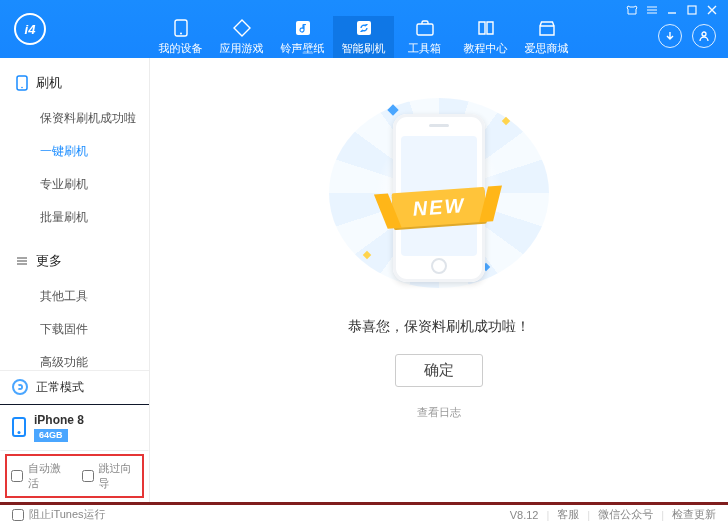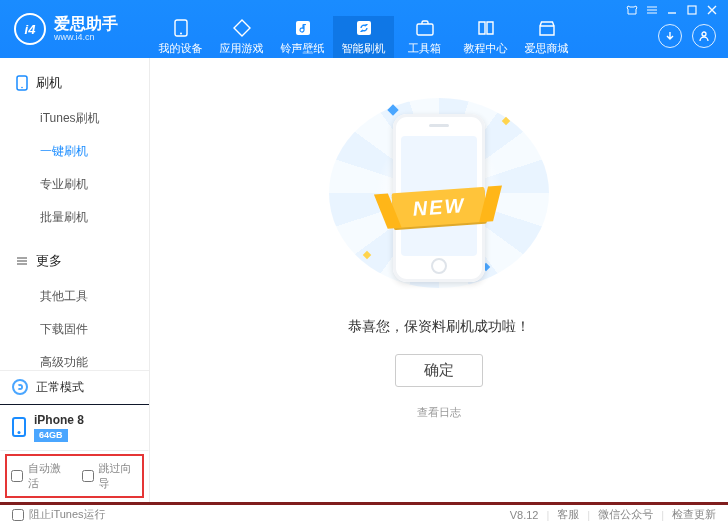--- a/index.html
+++ b/index.html
@@ -81,24 +81,20 @@
     .footer .fr .sep { color: #ddd; }
     .footer a { color: #888; cursor: pointer; }
     svg { display: block; }
   </style>
 </head>
 <body>
 
 <div class="header">
   <div class="logo-block">
     <div class="logo-circle">i4</div>
-    <div class="logo-text">
-      <div class="cn">爱思助手</div>
-      <div class="en">www.i4.cn</div>
-    </div>
   </div>
 
   <div class="navbar">
     <div class="nav-item">
       <span class="nav-ico">
         <svg width="14" height="18" viewBox="0 0 14 18">
             <rect x="1" y="1" width="12" height="16" rx="2" fill="none" stroke="#fff" stroke-width="1.4"></rect>
             <circle cx="7" cy="14.5" r="1" fill="#fff"></circle>
           </svg>
       </span>
@@ -209,21 +205,21 @@
         <div class="side-head">
           <span class="hicon">
             <svg width="12" height="16" viewBox="0 0 12 16">
                 <rect x="1" y="1" width="10" height="14" rx="2" fill="none" stroke="#1a8cff" stroke-width="1.5"></rect>
                 <circle cx="6" cy="12.5" r="0.8" fill="#1a8cff"></circle>
               </svg>
           </span>
           <span>刷机</span>
         </div>
         <div class="side-list">
-          <div class="side-item">iTunes刷机</div>
+          <div class="side-item">保资料刷机成功啦</div>
           <div class="side-item active">一键刷机</div>
           <div class="side-item">专业刷机</div>
           <div class="side-item">批量刷机</div>
         </div>
       </div>
 
       <div class="side-group">
         <div class="side-head">
           <span class="hicon" style="color:#888">
             <svg width="12" height="12" viewBox="0 0 12 12">

